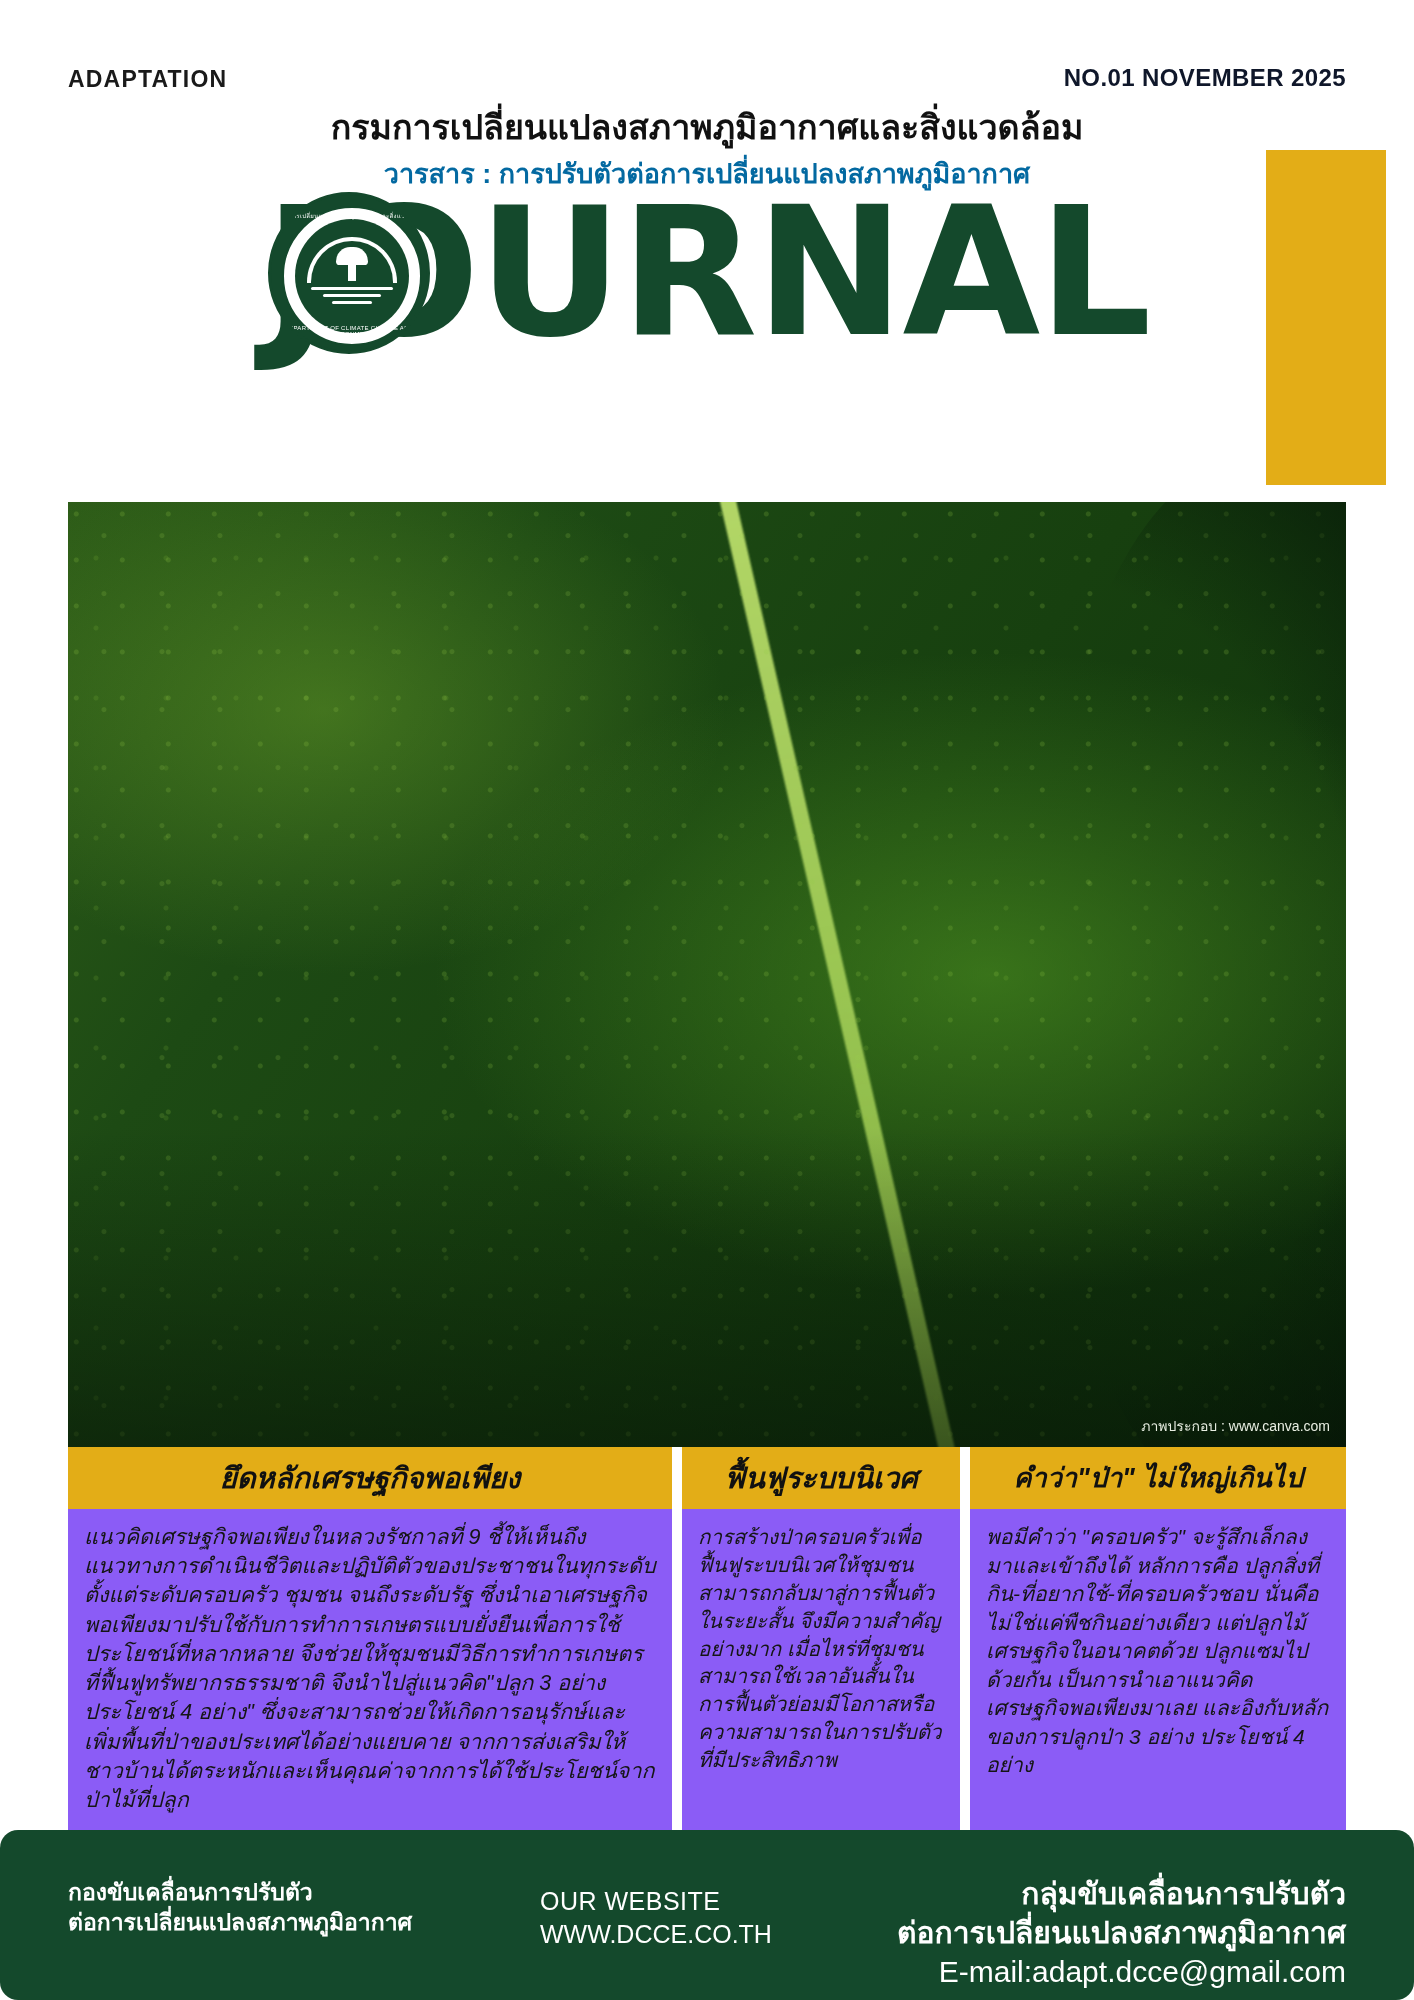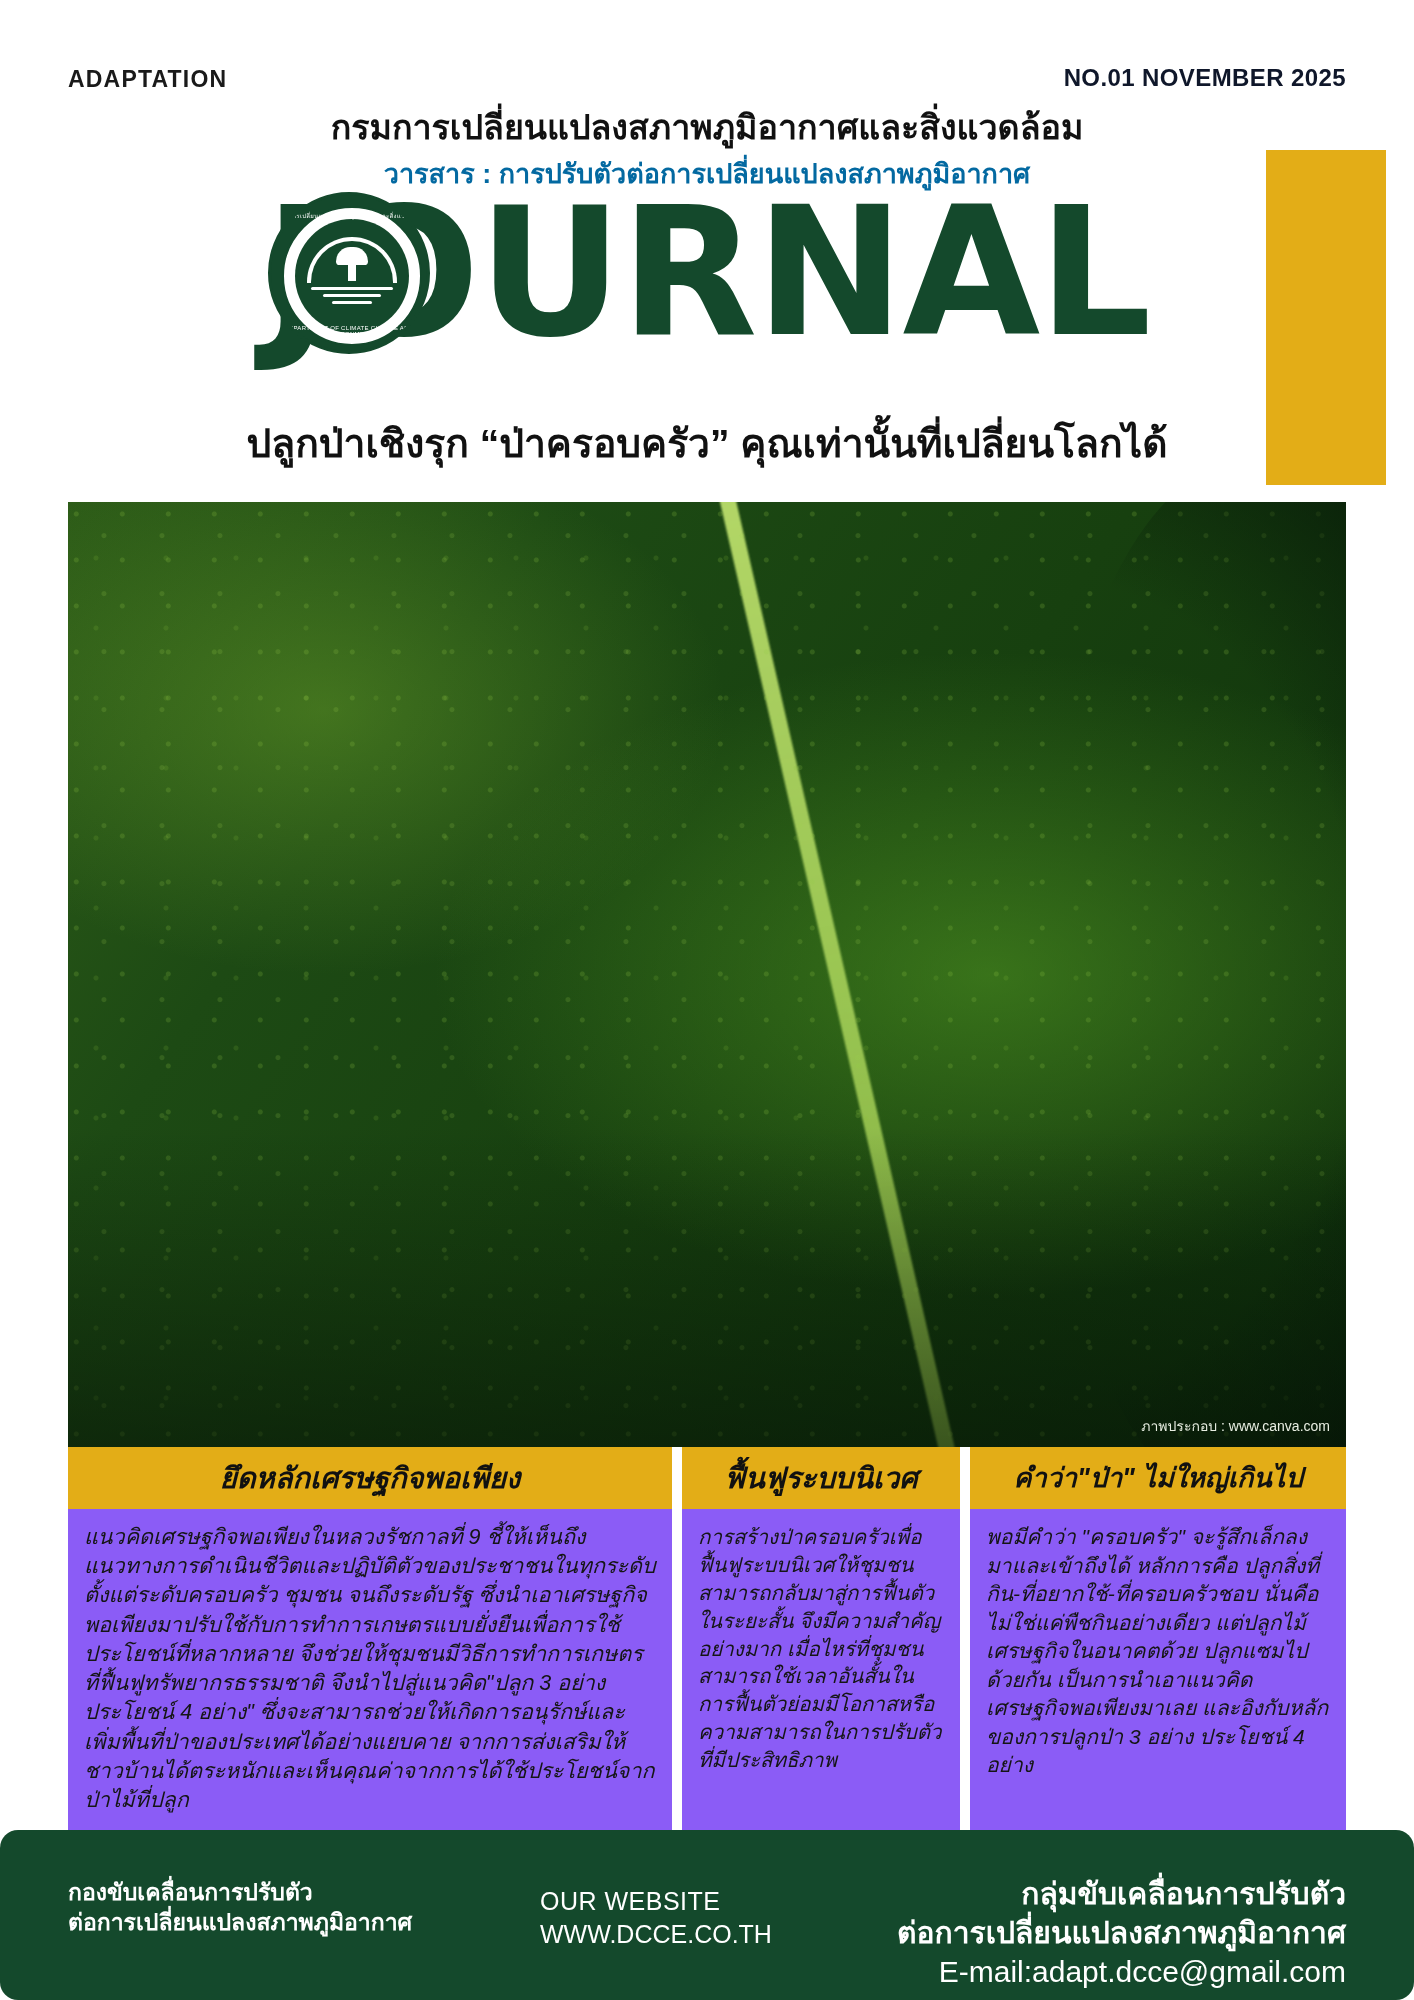--- a/index.html
+++ b/index.html
@@ -346,21 +346,20 @@
       <div class="arc"></div>
       <div class="tree"></div>
       <div class="waves">
           <span></span>
           <span></span>
           <span></span>
         </div>
       <div class="seal-text-bot">DEPARTMENT OF CLIMATE CHANGE AND ENVIRONMENT</div>
     </div>
 
-    <div class="headline">ปลูกป่าเชิงรุก “ป่าครอบครัว” คุณเท่านั้นที่เปลี่ยนโลกได้</div>
   </div>
 
   <div class="hero">
     <div class="leaf">
       <div class="midrib"></div>
       <div class="cells"></div>
       <div class="edge"></div>
       <div class="darkbot"></div>
     </div>
     <div class="photo-credit">ภาพประกอบ : www.canva.com</div>

